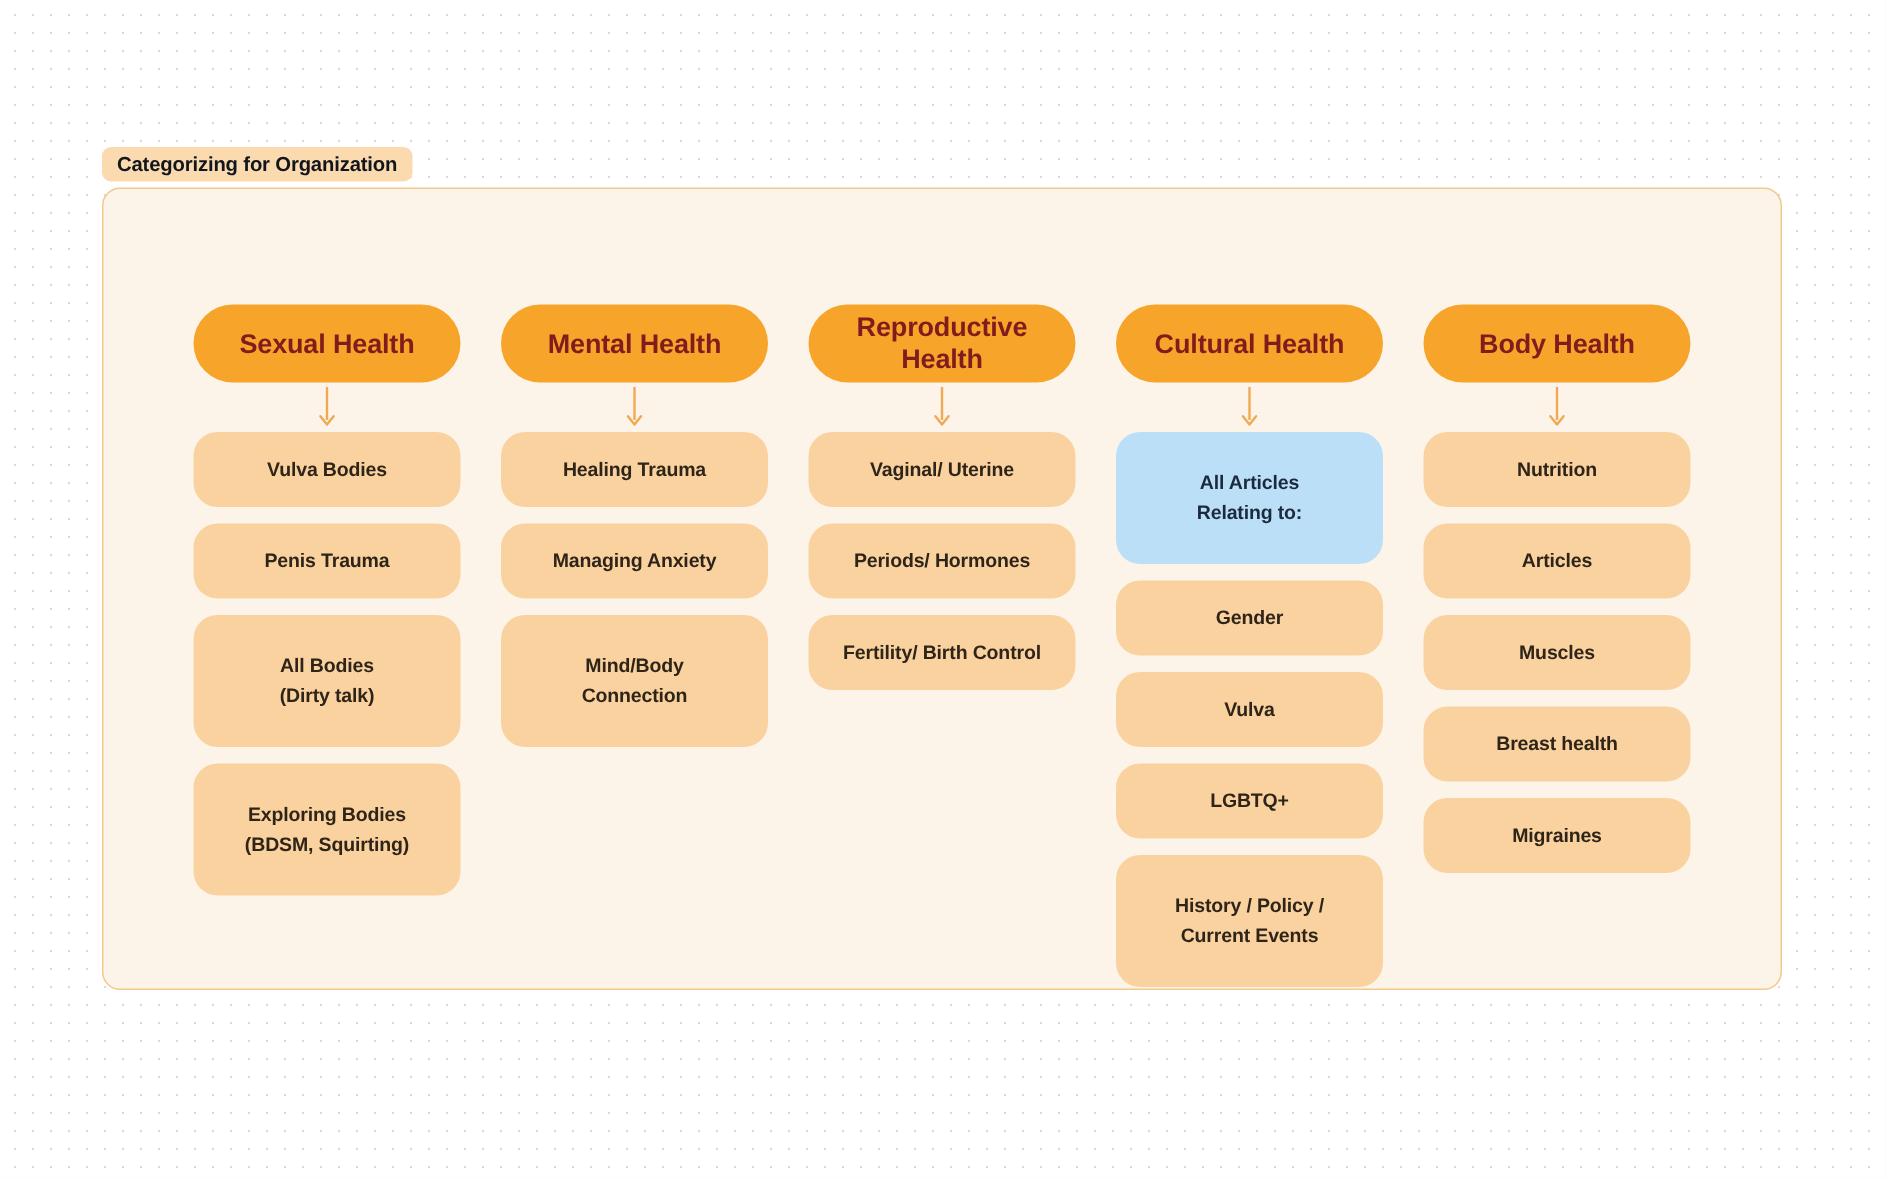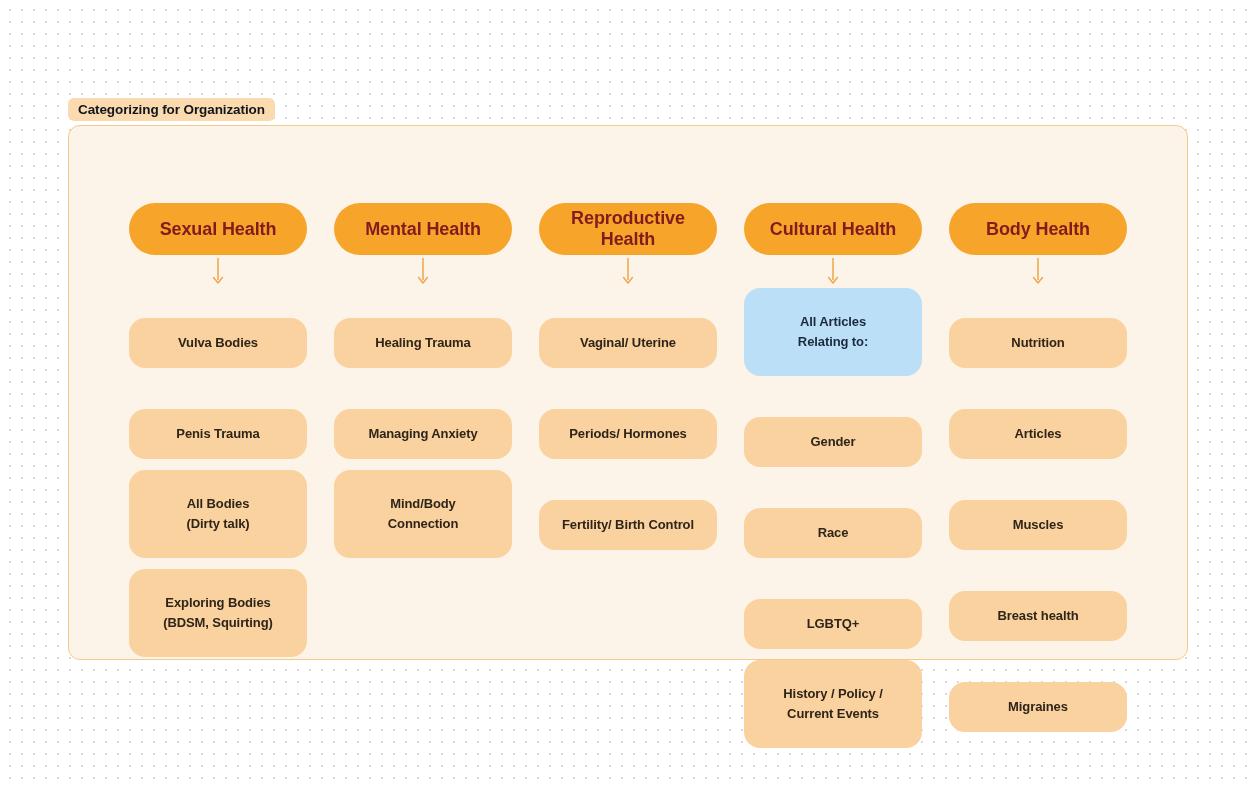--- a/index.html
+++ b/index.html
@@ -103,21 +103,21 @@
     justify-content: center;
     text-align: center;
     font-size: 13px;
     font-weight: 700;
     color: #2e2418;
     letter-spacing: -0.1px;
     line-height: 1.55;
     padding: 0 8px;
     margin-bottom: 11px;
   }
-  .sub-card.one-line  { height: 50px; margin-top: 30px; }
+  .sub-card.one-line  { height: 50px; }
   .sub-card.two-line  { height: 88px; }
 
   .sub-card.accent-blue {
     background: #bbdff7;
     color: #1b2a3d;
   }
 
   .sub-card .line { display: block; }
 </style>
 </head>
@@ -196,21 +196,21 @@
           </svg>
         </div>
         <div class="sub-card two-line accent-blue">
           <span class="line">All Articles</span>
           <span class="line">Relating to:</span>
         </div>
         <div class="sub-card one-line">
           <span class="line">Gender</span>
         </div>
         <div class="sub-card one-line">
-          <span class="line">Race</span>
+          <span class="line">Vulva</span>
         </div>
         <div class="sub-card one-line">
           <span class="line">LGBTQ+</span>
         </div>
         <div class="sub-card two-line">
           <span class="line">History / Policy /</span>
           <span class="line">Current Events</span>
         </div>
       </div>
       <div class="column">

